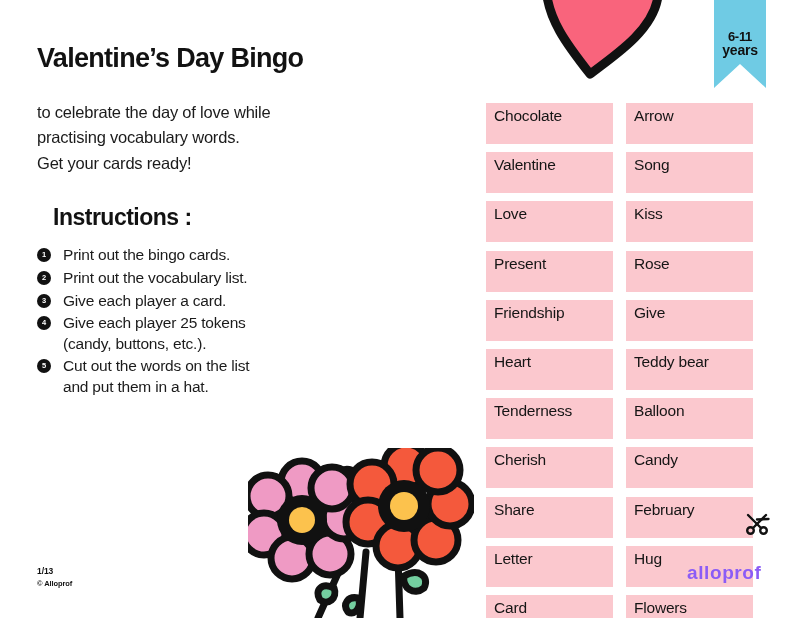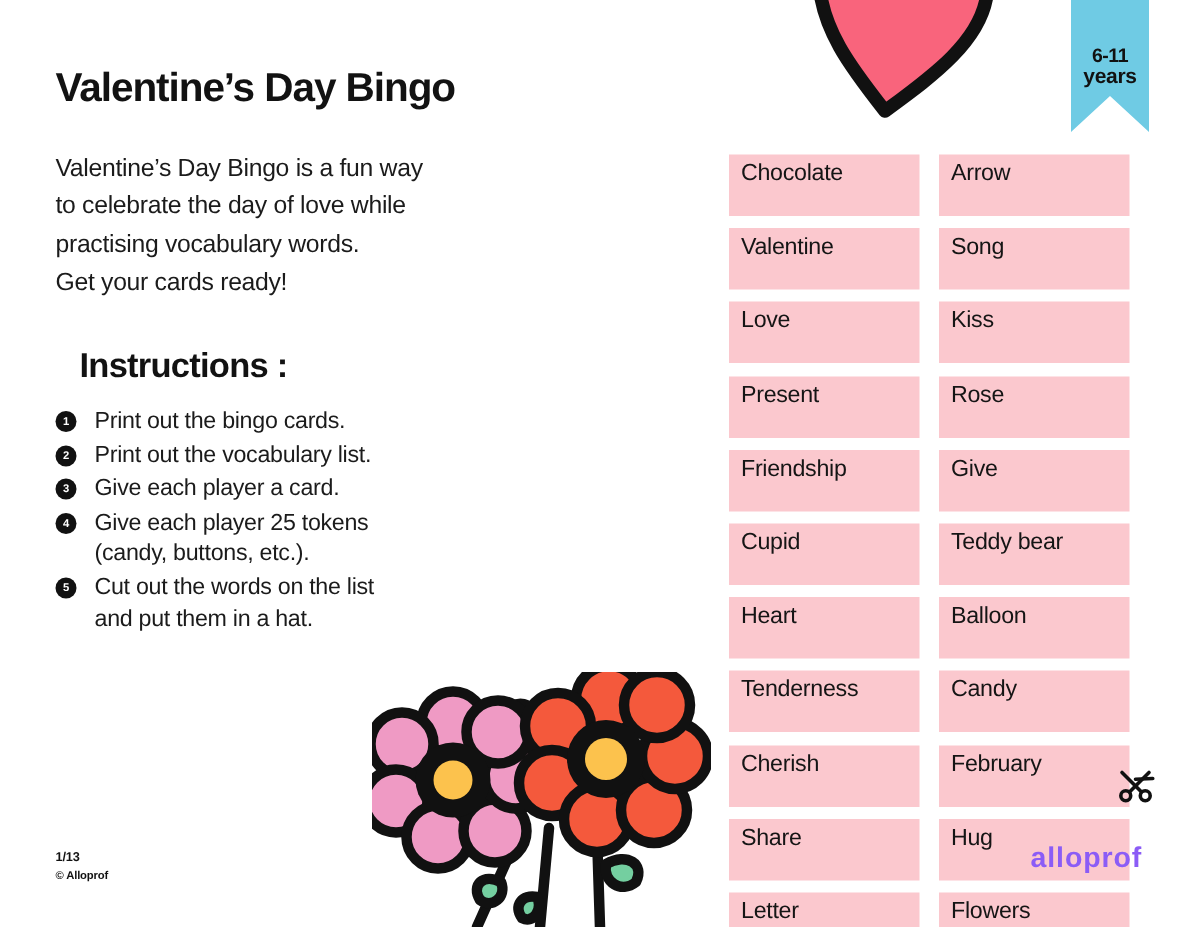--- a/index.html
+++ b/index.html
@@ -235,21 +235,20 @@
       <span class="age-range">6-11</span>
       <span class="age-unit">years</span>
     </div>
   </div>
 
   <div class="left-col">
 
     <h1 class="page-title">Valentine’s Day Bingo</h1>
 
     <div class="intro">
-      <div>Valentine’s Day Bingo is a fun way</div>
       <div>to celebrate the day of love while</div>
       <div>practising vocabulary words.</div>
       <div>Get your cards ready!</div>
     </div>
 
     <h2 class="section-title">Instructions :</h2>
 
     <ul class="steps">
       <li class="step">
         <span class="step-num">1</span>
@@ -276,21 +275,20 @@
     </ul>
   </div>
 
   <div class="word-lists">
     <div class="word-col">
       <div class="word-chip">Chocolate</div>
       <div class="word-chip">Valentine</div>
       <div class="word-chip">Love</div>
       <div class="word-chip">Present</div>
       <div class="word-chip">Friendship</div>
-      <div class="word-chip">Cupid</div>
       <div class="word-chip">Heart</div>
       <div class="word-chip">Tenderness</div>
       <div class="word-chip">Cherish</div>
       <div class="word-chip">Share</div>
       <div class="word-chip">Letter</div>
       <div class="word-chip">Card</div>
     </div>
     <div class="word-col">
       <div class="word-chip">Arrow</div>
       <div class="word-chip">Song</div>

